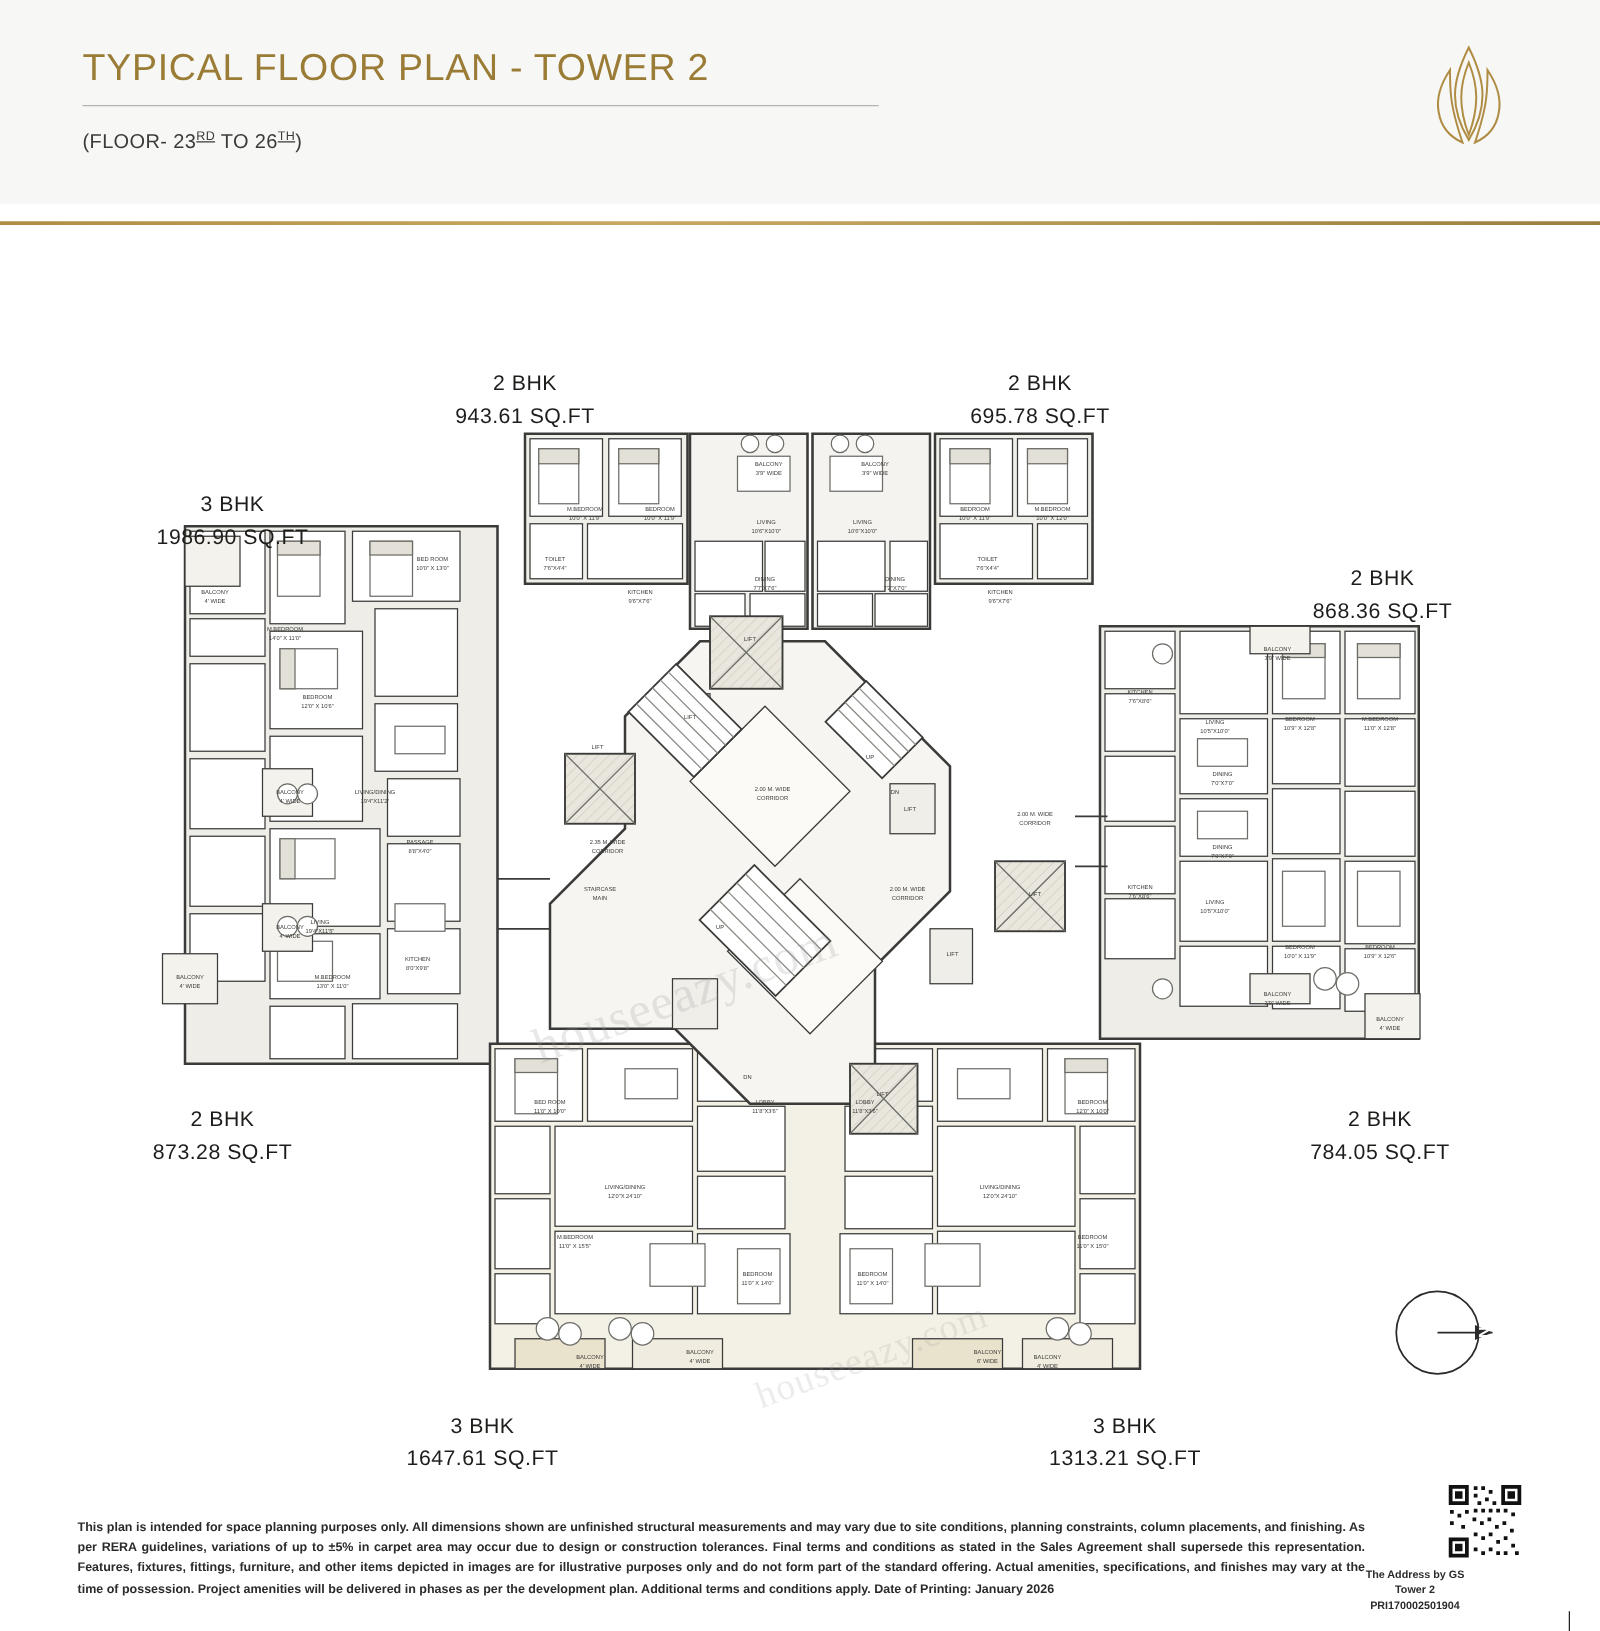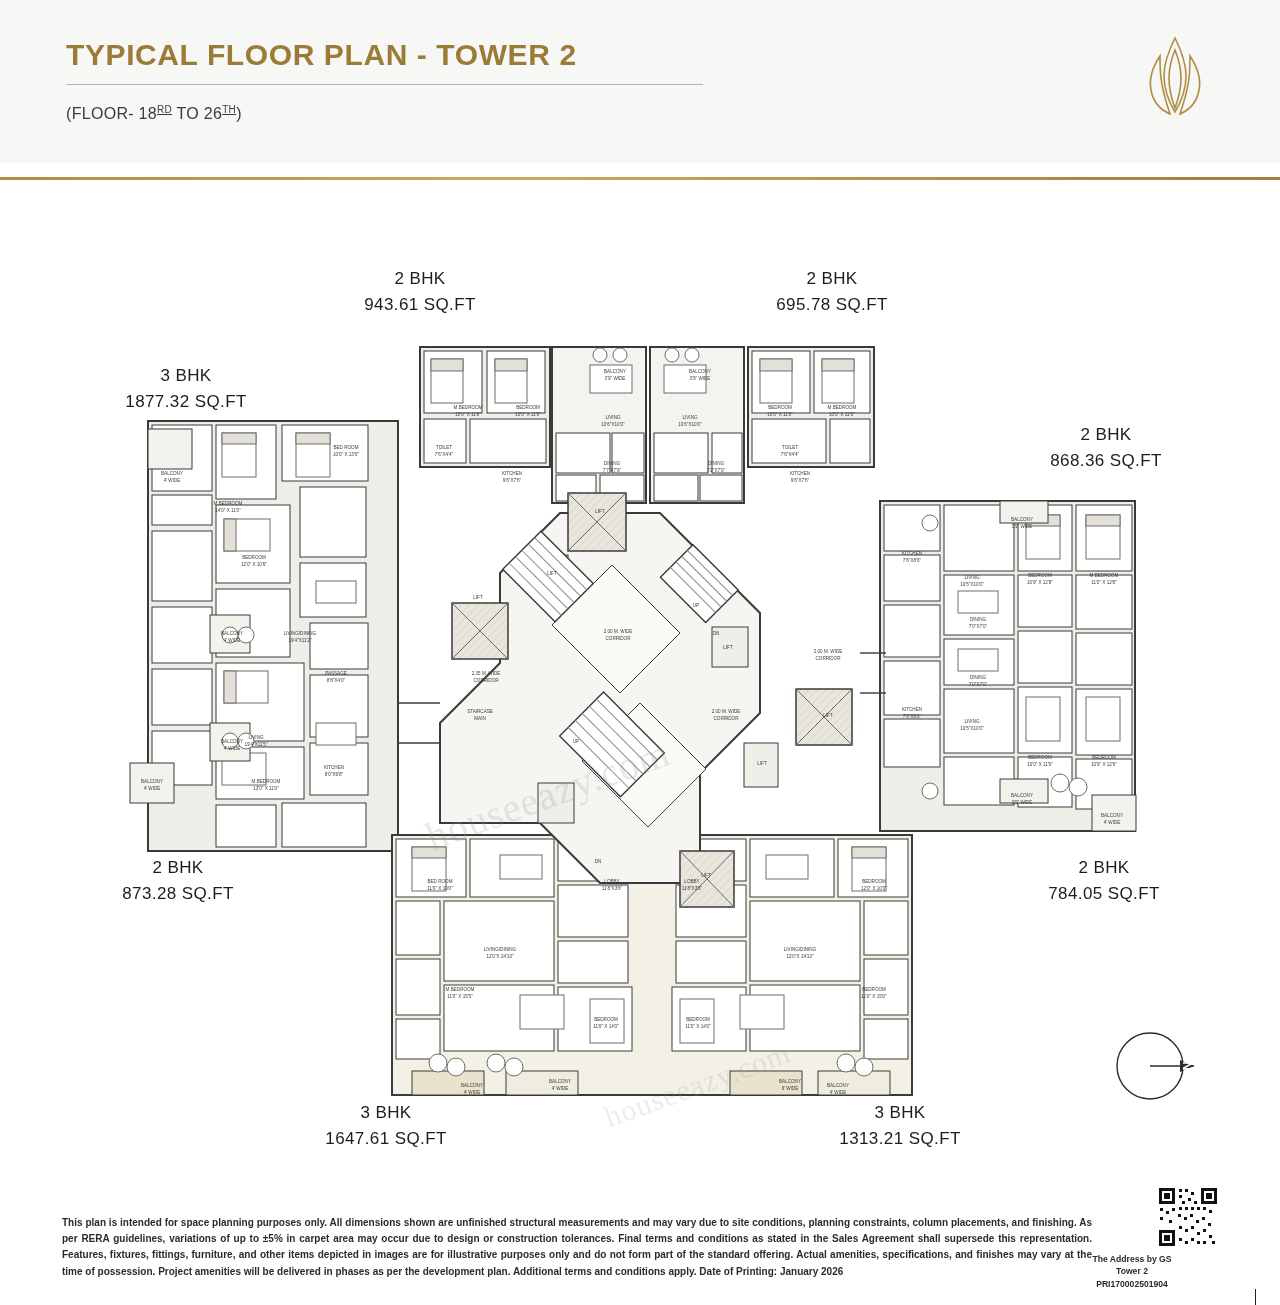--- a/index.html
+++ b/index.html
@@ -26,21 +26,21 @@
   .header-rule {
     position: absolute;
     left: 0; top: 177px;
     width: 1280px; height: 3px;
     background: linear-gradient(to right, #b08d45 0%, #c9a961 40%, #9c7f3f 100%);
   }
   .title {
     position: absolute;
     left: 66px; top: 38px;
     font-size: 30px;
-    font-weight: bold;
+    font-weight: normal;
     letter-spacing: 0.6px;
     color: #9a7c36;
   }
   .title-underline {
     position: absolute;
     left: 66px; top: 84px;
     width: 637px; height: 1px;
     background: #b4b4ae;
   }
   .subtitle {
@@ -79,20 +79,21 @@
   .unit-label {
     position: absolute;
     text-align: center;
     color: #1d1d1b;
     white-space: nowrap;
   }
   .unit-label .bhk {
     font-size: 17px;
     letter-spacing: 0.4px;
     line-height: 1.55;
+    margin-top: 28px;
   }
   .unit-label .area {
     font-size: 17px;
     letter-spacing: 0.4px;
     line-height: 1.55;
   }
 
   
   .watermark {
     position: absolute;
@@ -152,21 +153,21 @@
 
   <div class="crop tr"></div>
   <div class="crop br"></div>
 
   <div class="header-band"></div>
 
   <div class="title">TYPICAL FLOOR PLAN - TOWER 2</div>
   <div class="title-underline"></div>
 
   <div class="subtitle">
-    <span>(FLOOR- 18</span><sup>RD</sup><span> TO 26</span><sup>TH</sup><span>)</span>
+    <span>(FLOOR- 23</span><sup>RD</sup><span> TO 26</span><sup>TH</sup><span>)</span>
   </div>
 
   <svg class="logo" viewBox="0 0 90 90">
     <g fill="none" stroke="#b08d45" stroke-width="1.6">
       <path d="M45 8 C38 22 34 34 34 46 C34 60 39 72 45 82 C51 72 56 60 56 46 C56 34 52 22 45 8 Z"></path>
       <path d="M45 20 C41 30 39 40 39 48 C39 60 42 70 45 78 C48 70 51 60 51 48 C51 40 49 30 45 20 Z"></path>
       <path d="M30 26 C22 38 19 50 21 60 C23 72 31 80 40 84 C36 72 32 58 31 48 C30 40 30 32 30 26 Z"></path>
       <path d="M60 26 C68 38 71 50 69 60 C67 72 59 80 50 84 C54 72 58 58 59 48 C60 40 60 32 60 26 Z"></path>
     </g>
   </svg>
@@ -587,21 +588,21 @@
     <div class="area">943.61 SQ.FT</div>
   </div>
 
   <div class="unit-label" style="left:762px; top:266px; width:140px;">
     <div class="bhk">2 BHK</div>
     <div class="area">695.78 SQ.FT</div>
   </div>
 
   <div class="unit-label" style="left:96px; top:363px; width:180px;">
     <div class="bhk">3 BHK</div>
-    <div class="area">1877.32 SQ.FT</div>
+    <div class="area">1986.90 SQ.FT</div>
   </div>
 
   <div class="unit-label" style="left:1016px; top:422px; width:180px;">
     <div class="bhk">2 BHK</div>
     <div class="area">868.36 SQ.FT</div>
   </div>
 
   <div class="unit-label" style="left:88px; top:855px; width:180px;">
     <div class="bhk">2 BHK</div>
     <div class="area">873.28 SQ.FT</div>

